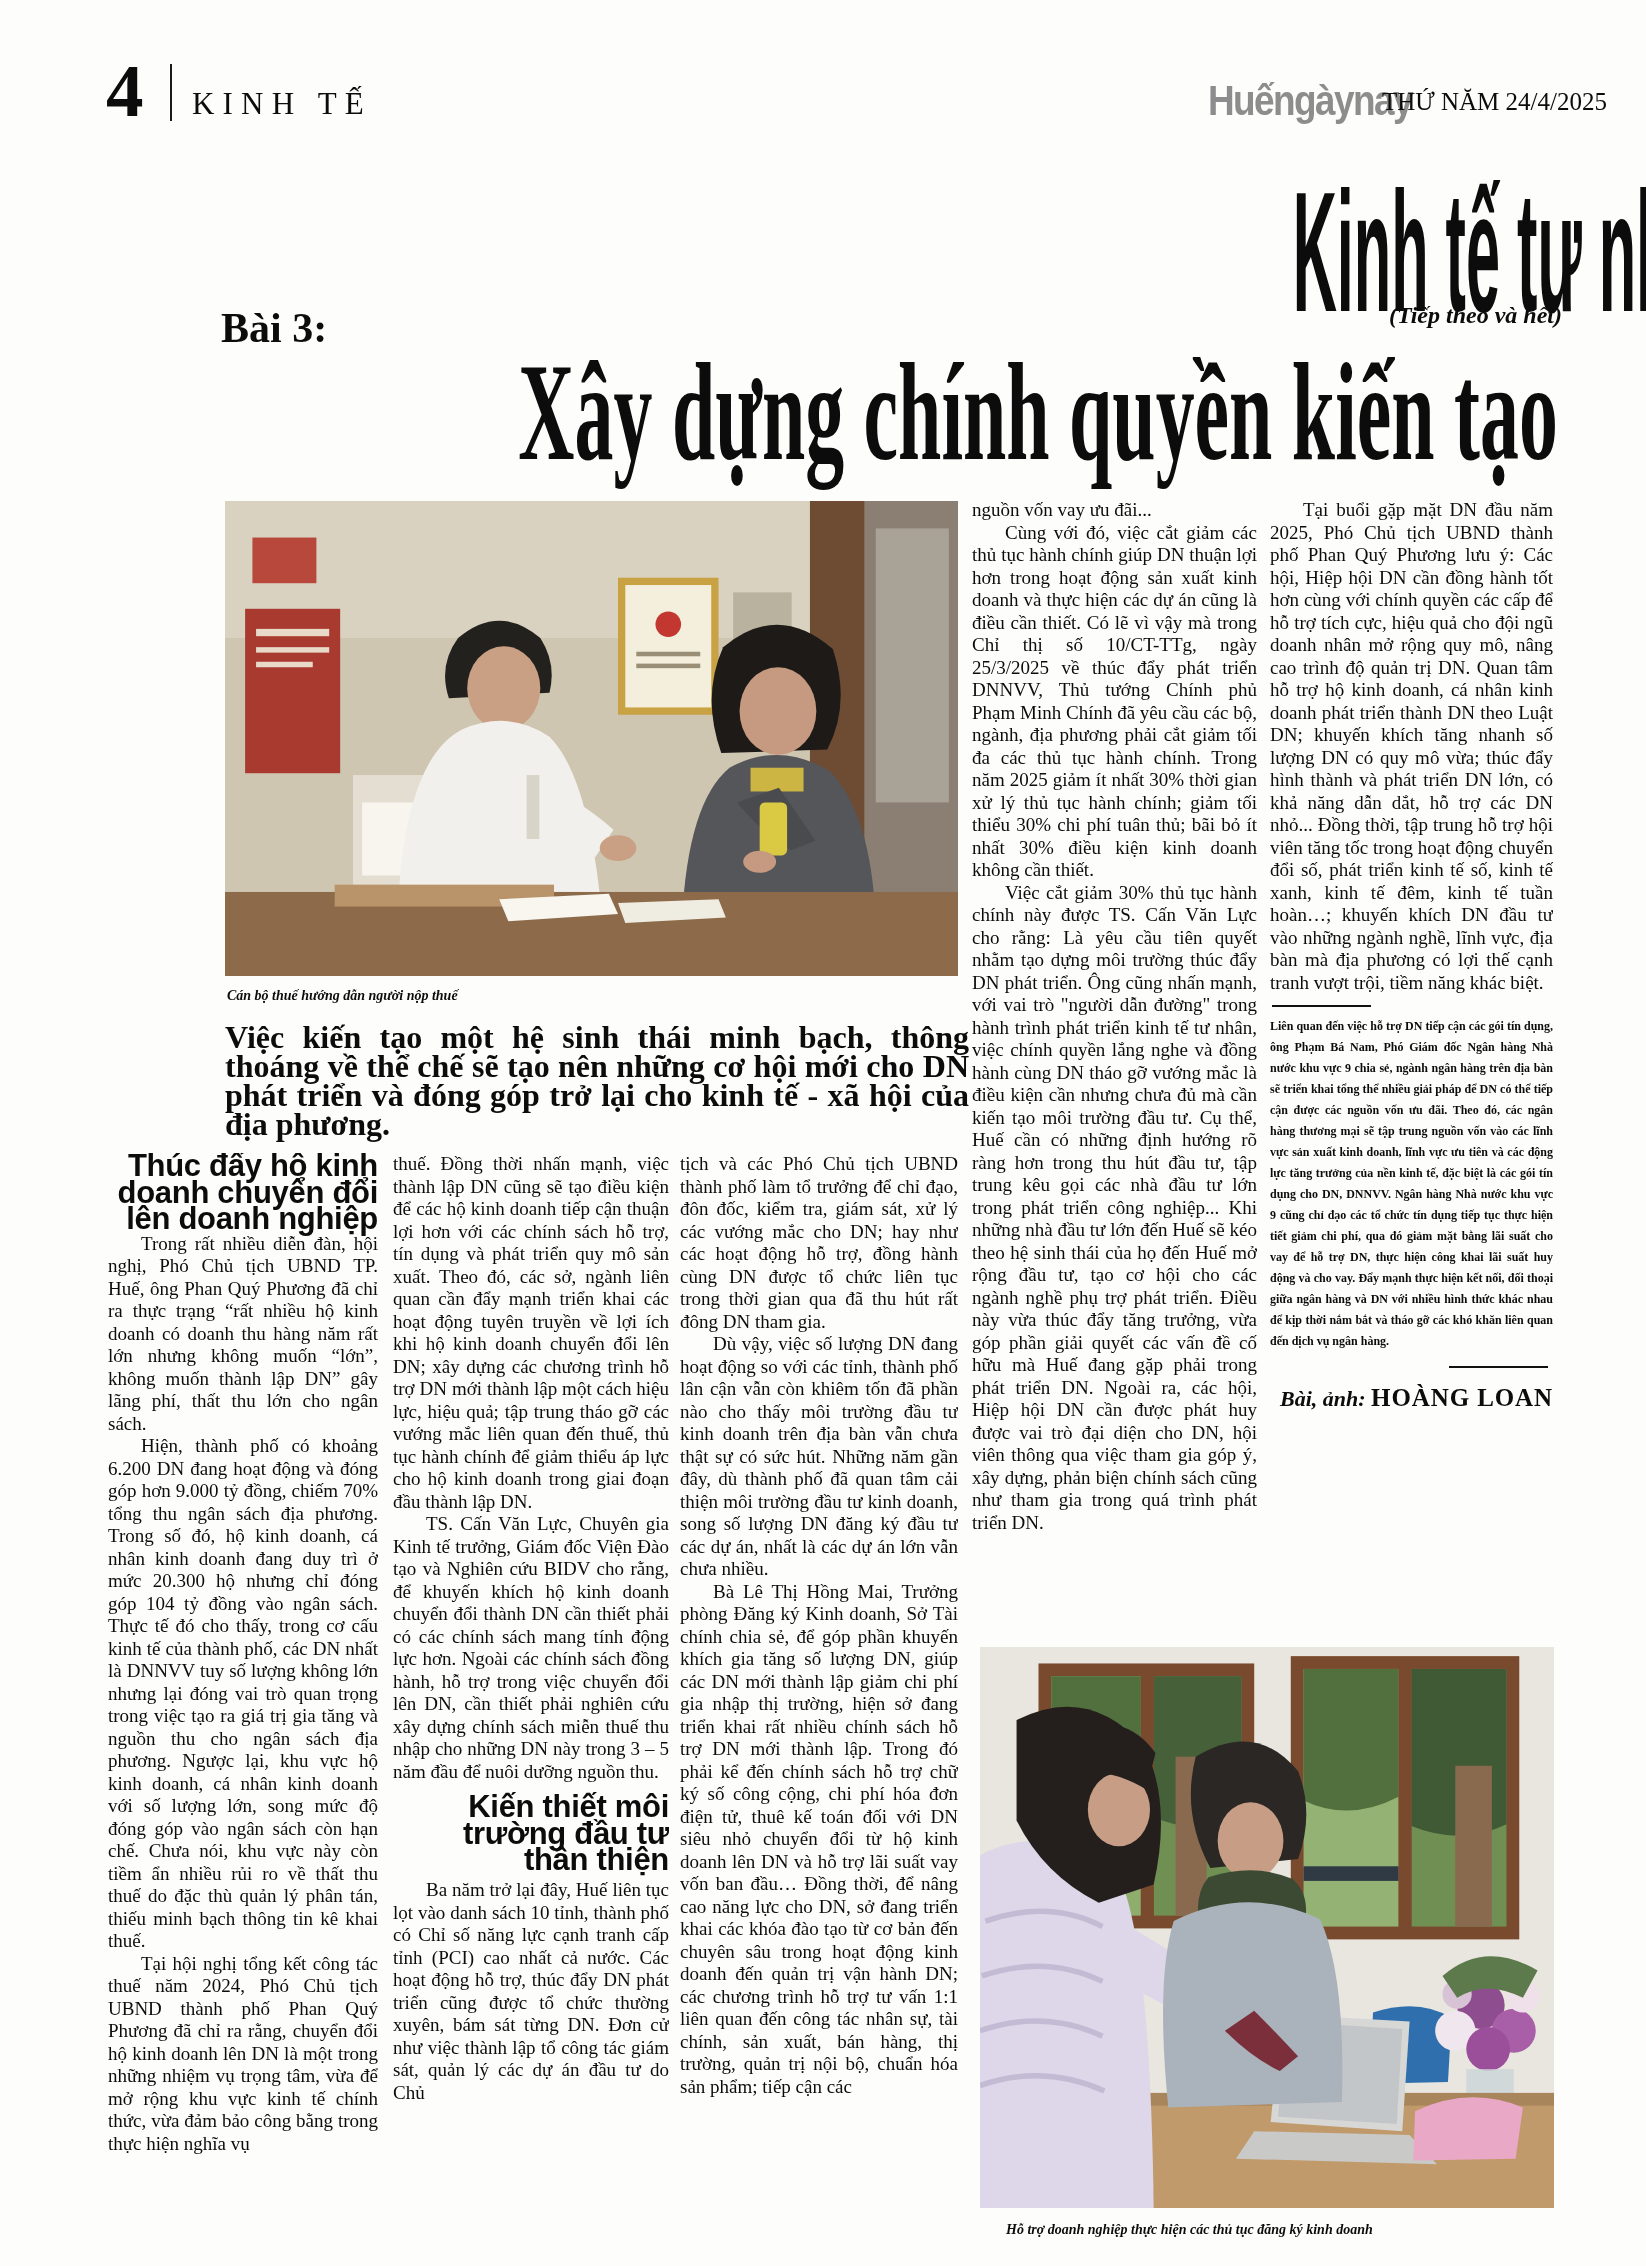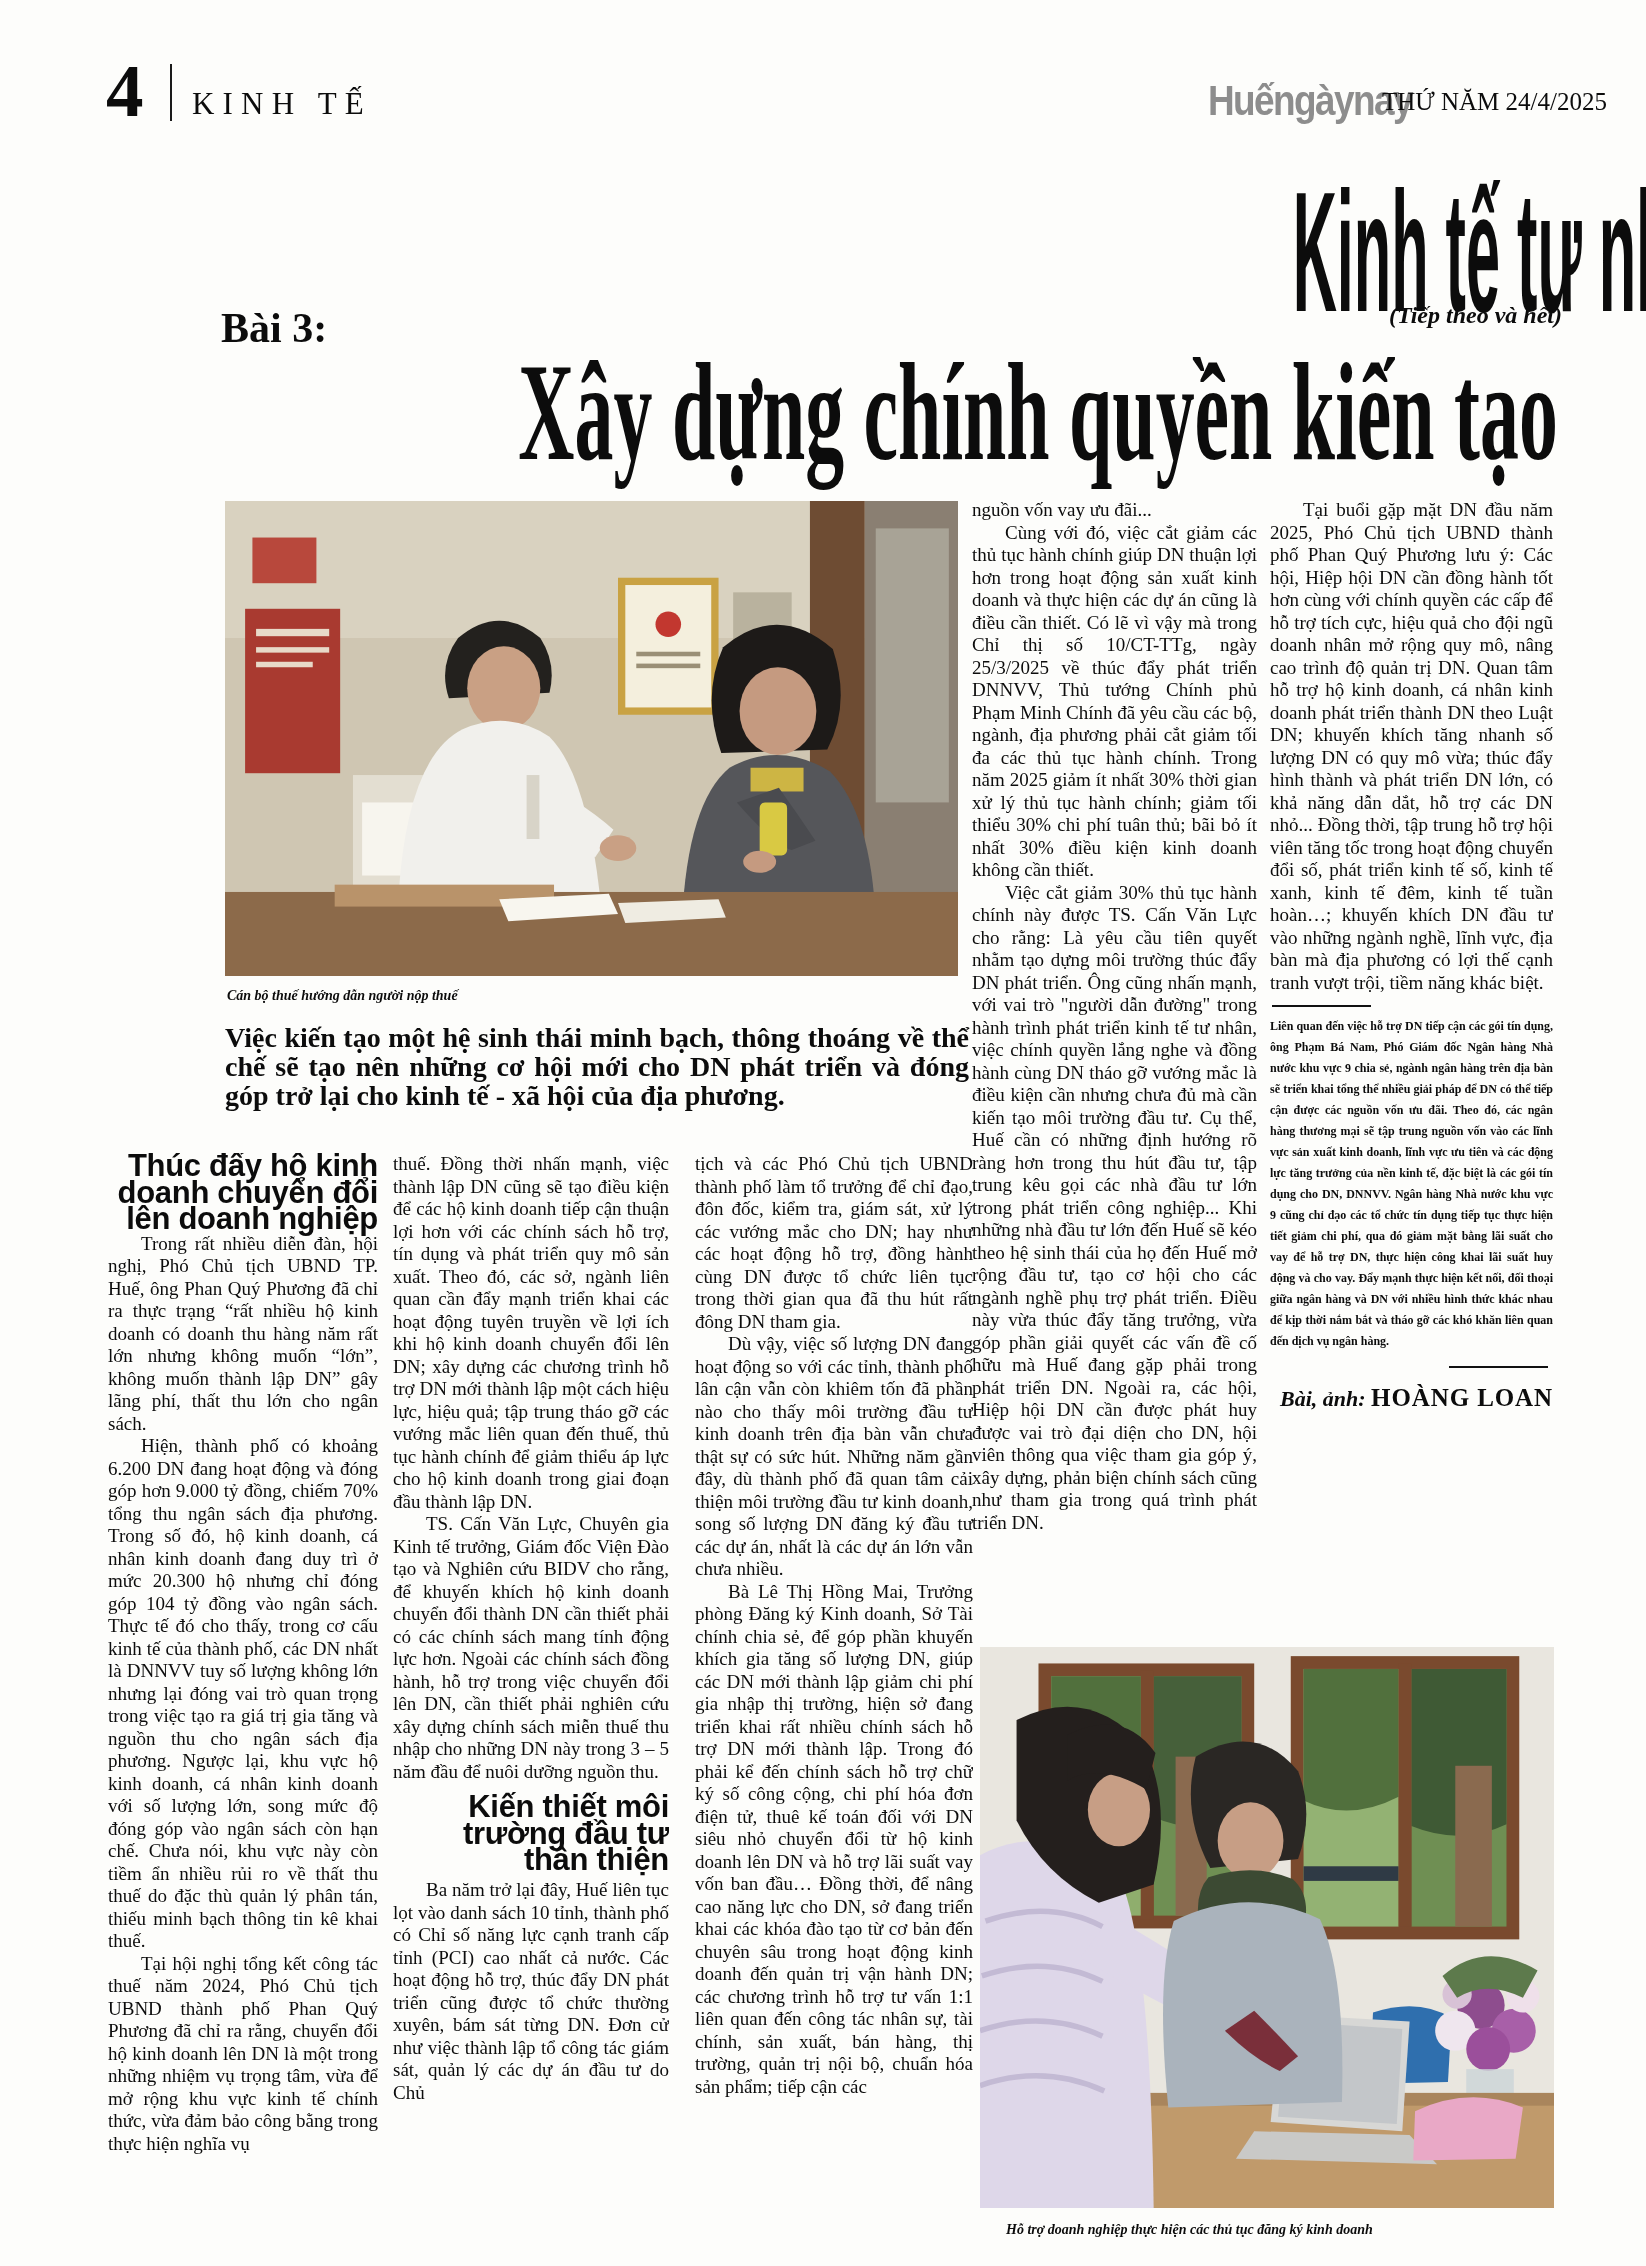--- a/index.html
+++ b/index.html
@@ -29,34 +29,34 @@
 
   
   .photo-top{position:absolute;left:225px;top:501px;width:733px;height:475px;overflow:hidden;}
   .photo-bottom{position:absolute;left:980px;top:1647px;width:574px;height:561px;overflow:hidden;}
   .photo-top svg,.photo-bottom svg{display:block;width:100%;height:100%;}
   .caption{font-weight:700;font-style:italic;font-size:14px;line-height:25px;}
   .caption-top{position:absolute;left:227px;top:983px;width:740px;}
   .caption-bottom{position:absolute;left:981px;top:2217px;width:572px;margin-left:25px;}
 
   
-  .lead{position:absolute;left:225px;top:1023px;width:744px;font-weight:700;font-size:28px;
+  .lead{position:absolute;left:225px;top:1023px;width:744px;font-weight:700;font-size:32px;
         line-height:29px;text-align:justify;}
 
   
   .col{position:absolute;font-size:19px;line-height:22.5px;text-align:justify;overflow:hidden;}
   .col p{margin:0;}
   .col .p{text-indent:33px;}
   .col .pc{text-indent:0;}
   .subhead{font-family:"Liberation Sans",sans-serif;font-weight:700;font-size:31px;line-height:26.5px;
            text-align:right;letter-spacing:-0.3px;margin:0 0 4.6px 0;}
   .subhead.mid{margin-top:11px;margin-bottom:5.5px;}
   #col1{left:108px;top:1153px;width:270px;height:1095px;}
   #col2{left:393px;top:1153px;width:276px;height:1095px;}
-  #col3{left:680px;top:1153px;width:278px;height:1095px;margin-left:15px;}
+  #col3{left:680px;top:1153px;width:278px;height:1095px;}
   #col4{left:972px;top:499px;width:285px;height:1060px;}
   #col5{left:1270px;top:499px;width:283px;height:1142px;}
 
   .rule-l{width:99px;height:1.8px;background:#111;margin:11px 0 9.1px 1.8px;}
   .rule-r{width:99px;height:1.8px;background:#111;margin:14.6px 5.5px 7.3px auto;}
   .note-block{font-weight:700;font-size:12px;line-height:21px;text-align:justify;margin:0;}
   .byline{margin-top:18.3px;text-align:right;font-size:22px;white-space:nowrap;}
   .byline .bl-label{font-style:italic;font-weight:700;margin-top:20px;}
   .byline .bl-name{font-weight:700;font-size:25px;letter-spacing:0.9px;}
 </style>

